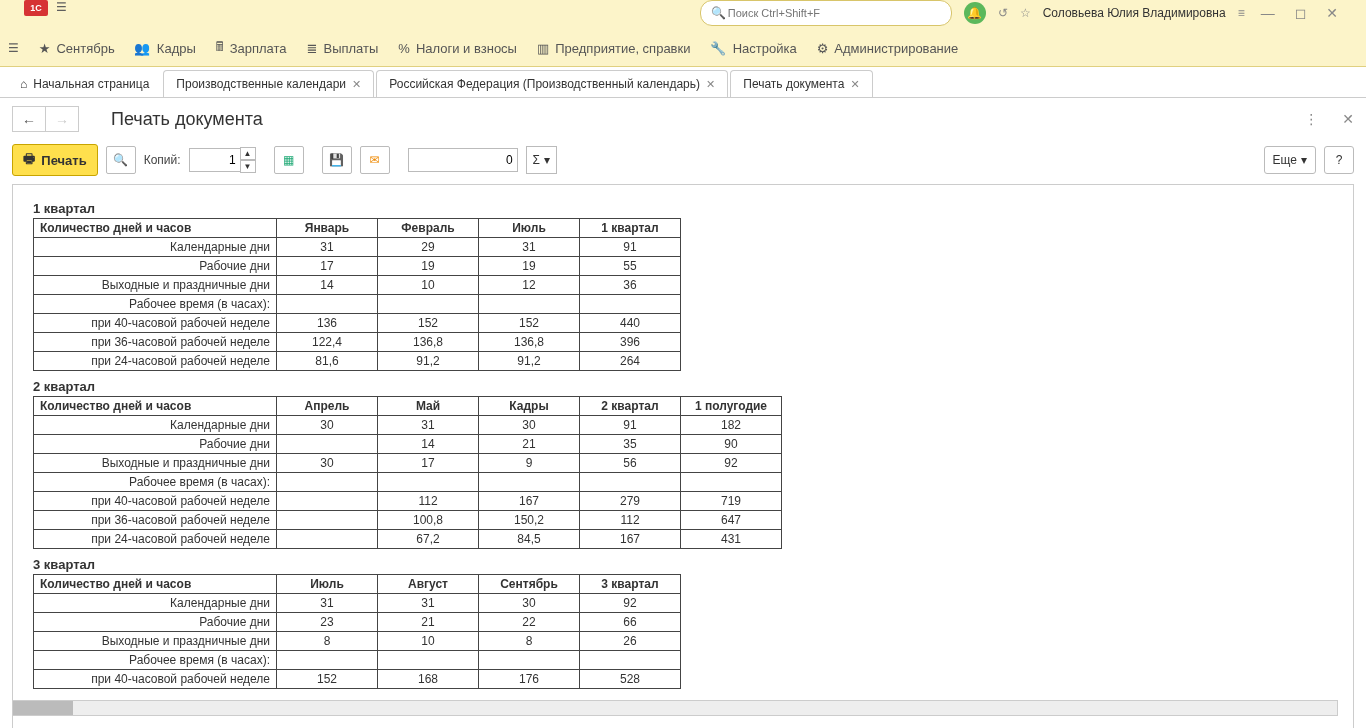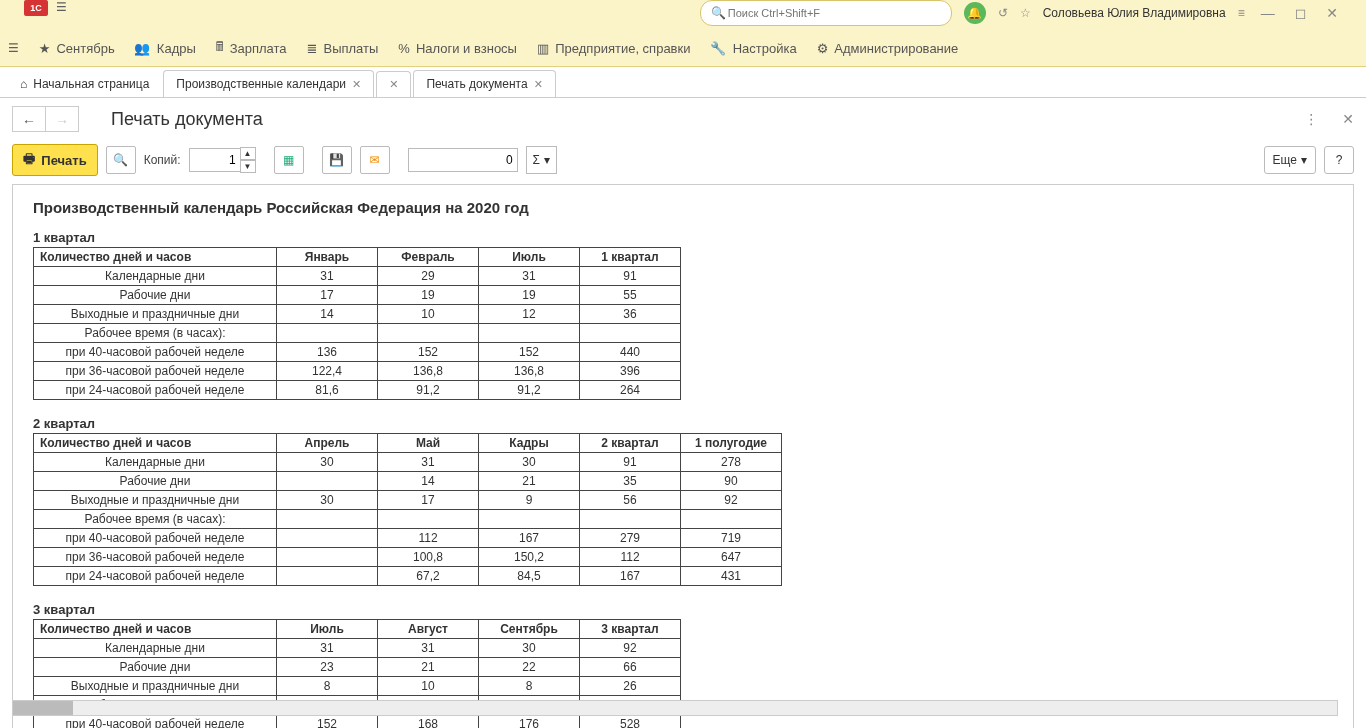--- a/index.html
+++ b/index.html
@@ -33,25 +33,25 @@
 .spin input{width:42px;height:22px;border:1px solid #bbb;text-align:right;padding:0 4px;font-size:12px}
 .spin-updown{display:flex;flex-direction:column}
 .spin-updown span{width:14px;height:11px;border:1px solid #bbb;font-size:8px;display:flex;align-items:center;justify-content:center;cursor:pointer;background:#fff;margin-left:-1px}
 .num-field{width:100px;height:22px;border:1px solid #bbb;text-align:right;padding:0 4px;font-size:12px}
 .sigma-btn{height:26px;border:1px solid #bbb;padding:0 6px;display:flex;align-items:center;gap:4px;cursor:pointer;background:#fff}
 .more-btn{margin-left:auto;height:26px;border:1px solid #bbb;padding:0 8px;display:flex;align-items:center;gap:4px;cursor:pointer;background:#fff;border-radius:3px}
 .help-btn{width:28px;height:26px;border:1px solid #bbb;display:flex;align-items:center;justify-content:center;cursor:pointer;background:#fff;border-radius:3px}
 .doc-area{margin:4px 12px 12px;border:1px solid #ccc;height:530px;overflow:auto;padding:10px 20px;position:relative}
 .doc-title{font-weight:bold;font-size:15px;margin:4px 0 14px}
 .q-title{font-weight:bold;font-size:13px;margin:6px 0 2px}
-table.cal{border-collapse:collapse;font-size:12px;margin-bottom:16px}
+table.cal{border-collapse:collapse;font-size:12px;margin-bottom:8px}
 table.cal th,table.cal td{border:1px solid #444;padding:1px 6px;height:16px}
 table.cal th{font-weight:bold;text-align:center;background:#fff}
 table.cal td{text-align:center}
-table.cal td.label{text-align:center;width:230px}
+table.cal td.label{text-align:right;width:230px}
 .hscroll{position:absolute;bottom:12px;left:12px;right:28px;height:14px;background:#eee;border:1px solid #ccc}
 .hscroll-thumb{position:absolute;left:0;top:0;bottom:0;width:60px;background:#bbb}
 </style>
 </head>
 <body>
 
 <div class="titlebar">
   <div class="logo">1C</div>
   <span class="menu-icon">☰</span>
   <div class="titlebar-right">
@@ -109,20 +109,21 @@
 <div class="tabs">
   <div class="tab home">
       <span>⌂</span>
       <span>Начальная страница</span>
     </div>
   <div class="tab">
       <span>Производственные календари</span>
       <span class="tab-close">✕</span>
     </div>
   <div class="tab">
+      <span>Российская Федерация (Производственный календарь)</span>
       <span class="tab-close">✕</span>
     </div>
   <div class="tab">
       <span>Печать документа</span>
       <span class="tab-close">✕</span>
     </div>
 </div>
 
 <div class="page-header">
   <div style="display:flex">
@@ -165,21 +166,20 @@
       <span>▾</span>
     </div>
   <div class="more-btn">
       <span>Еще</span>
       <span>▾</span>
     </div>
   <div class="help-btn">?</div>
 </div>
 
 <div class="doc-area">
-  <div class="doc-title">Производственный календарь Российская Федерация на 2020 год</div>
 
   <div class="q-title">1 квартал</div>
   <table class="cal" id="q1">
       <tbody>
         <tr>
           <th class="label" style="text-align:left">Количество дней и часов</th>
           <th style="width:88px">Январь</th>
           <th style="width:88px">Февраль</th>
           <th style="width:88px">Июль</th>
           <th style="width:88px">1 квартал</th>
@@ -246,21 +246,21 @@
           <th style="width:88px">Кадры</th>
           <th style="width:88px">2 квартал</th>
           <th style="width:88px">1 полугодие</th>
         </tr>
         <tr>
           <td class="label">Календарные дни</td>
           <td>30</td>
           <td>31</td>
           <td>30</td>
           <td>91</td>
-          <td>278</td>
+          <td>182</td>
         </tr>
         <tr>
           <td class="label">Рабочие дни</td>
           <td></td>
           <td>14</td>
           <td>21</td>
           <td>35</td>
           <td>90</td>
         </tr>
         <tr>

